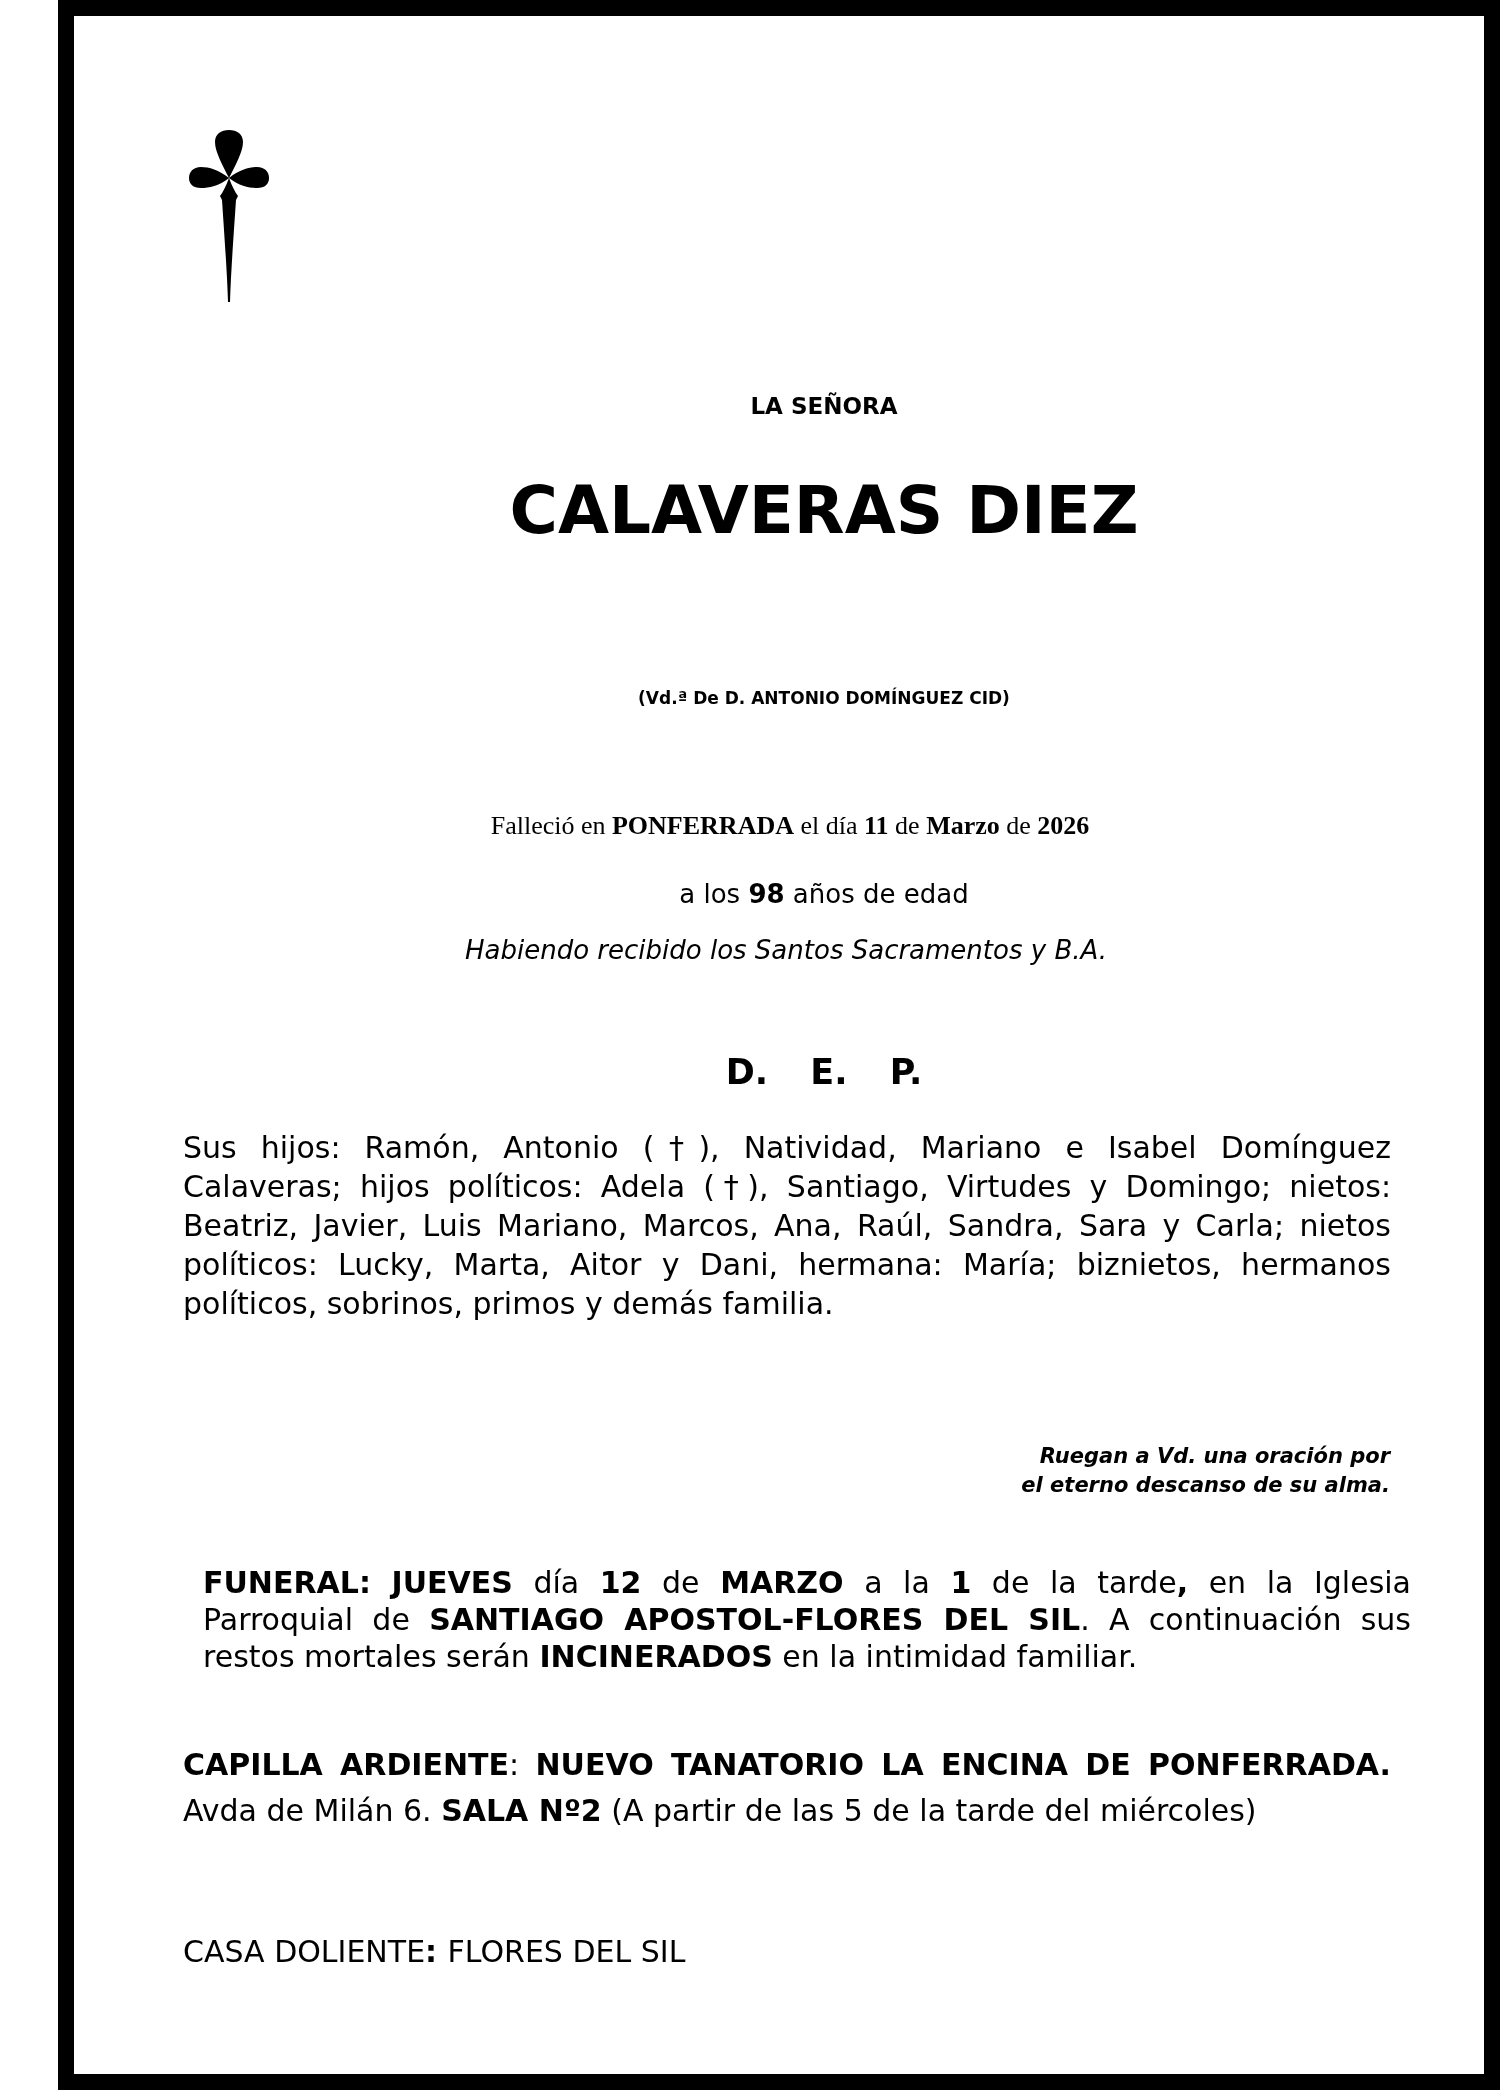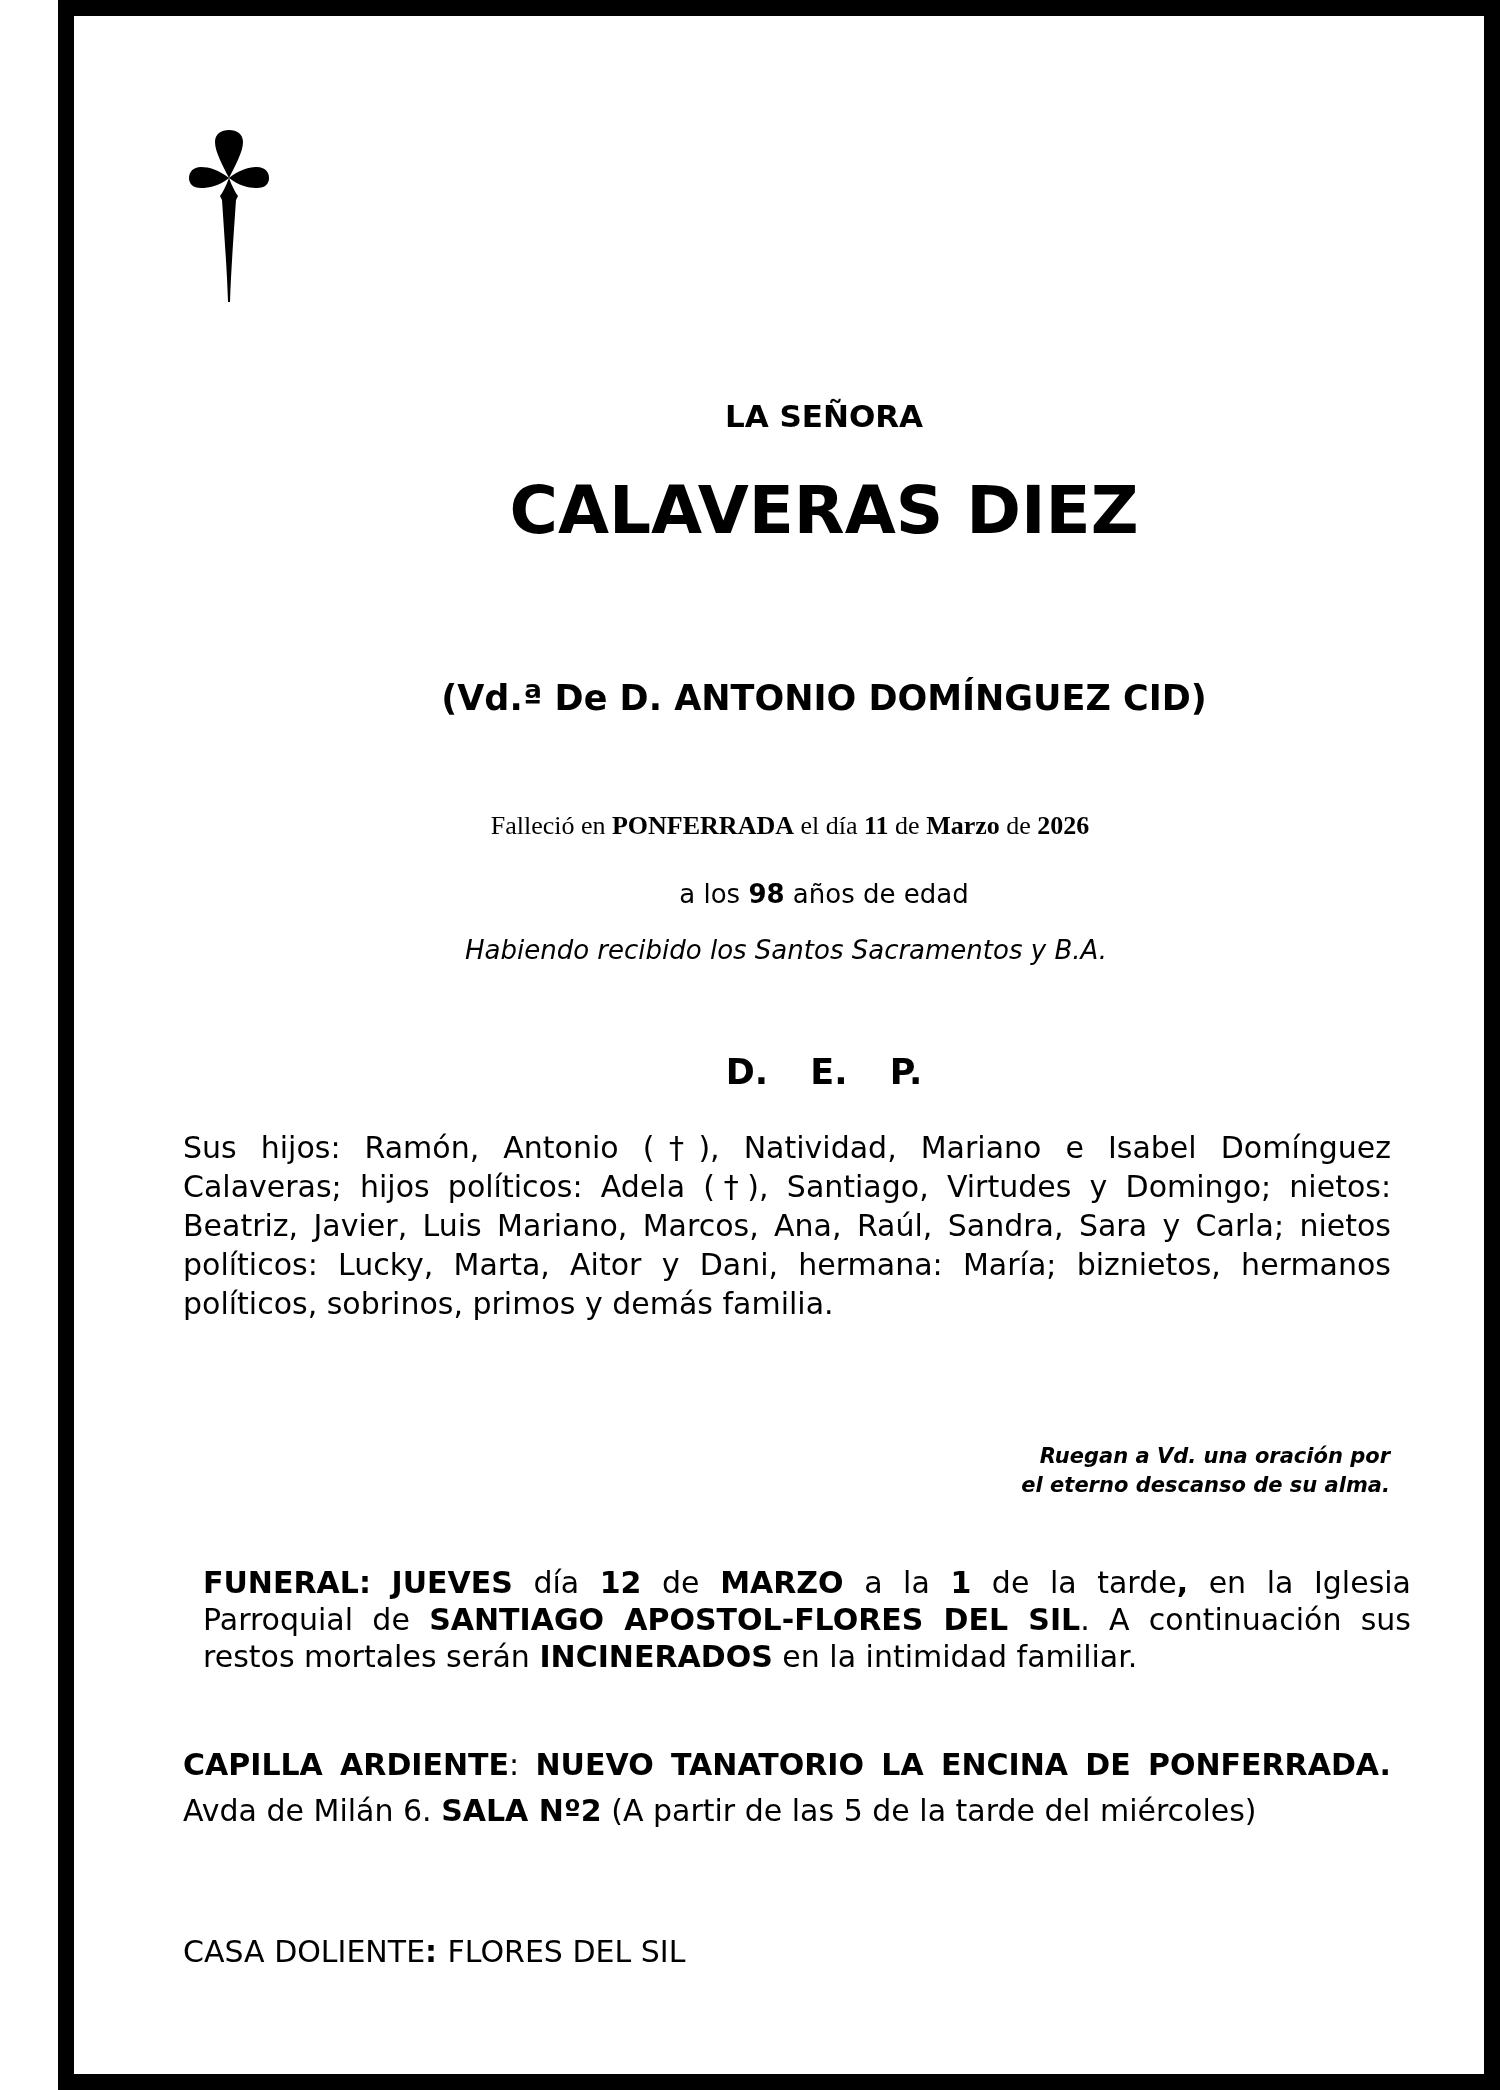--- a/index.html
+++ b/index.html
@@ -4,23 +4,23 @@
 <style>
   html, body { margin:0; padding:0; background:#ffffff; }
   body { width:1500px; height:2090px; position:relative; overflow:hidden;
          font-family:"DejaVu Sans", "Liberation Sans", sans-serif; color:#000; }
   .frame { position:absolute; left:58px; top:0; width:1426px; height:2074px;
            border:16px solid #000; border-left-width:16px; box-sizing:border-box;
            width:1442px; height:2090px; }
   .cross { position:absolute; left:189px; top:130px; width:80px; height:174px; }
   .center { position:absolute; left:424px; width:800px; text-align:center; white-space:nowrap; }
   .b { font-weight:bold; }
-  .la-senora { top:396px; font-size:31px; font-weight:bold; line-height:40px; }
+  .la-senora { top:386px; font-size:23px; font-weight:bold; line-height:40px; }
   .name { top:466px; font-size:66px; font-weight:bold; line-height:90px; letter-spacing:0px; }
-  .widow { top:680px; font-size:35px; font-weight:bold; line-height:36px; }
+  .widow { top:680px; font-size:17px; font-weight:bold; line-height:36px; }
   .died { top:808px; font-size:26px; line-height:36px; }
   .age { top:876px; font-size:26px; line-height:36px; }
   .sacr { top:932px; font-size:26px; line-height:36px;font-style:italic; }
   .dep { top:1050px; font-size:35px; font-weight:bold; line-height:44px; word-spacing:30px; }
   .body-text { position:absolute; left:183px; width:1208px; font-size:30px; line-height:39px;
                text-align:justify; }
   .family { top:1128px; }
   .prayer { position:absolute; right:110px; top:1442px; text-align:right; font-size:21px;
             font-weight:bold; font-style:italic; line-height:29px; }
   .funeral { top:1564px; line-height:37px;margin-left:20px; }

